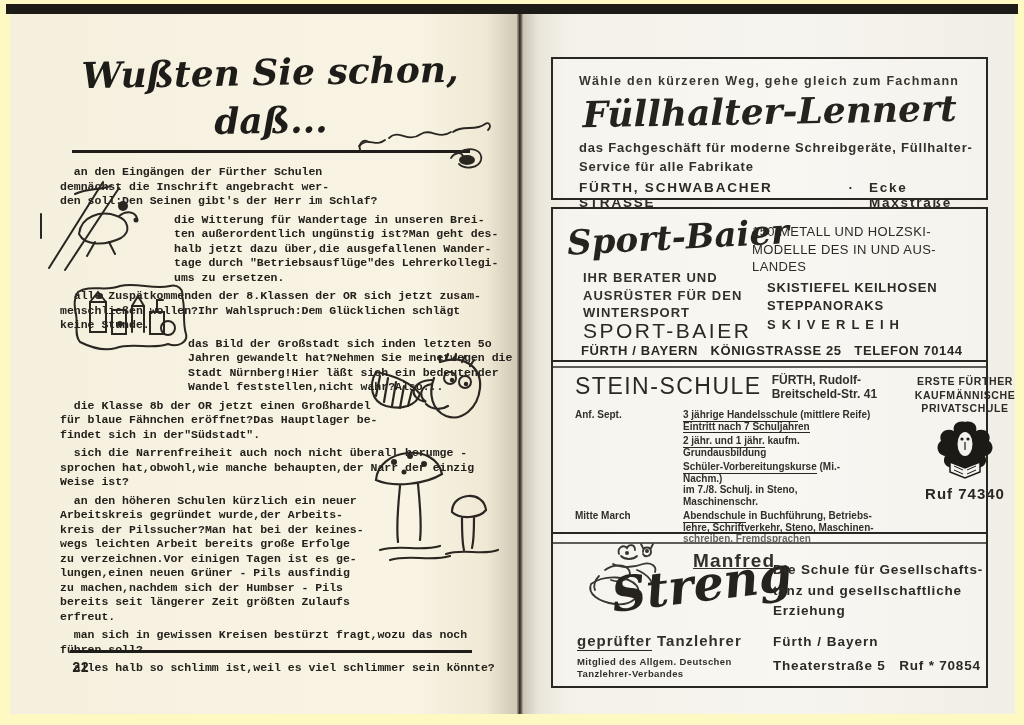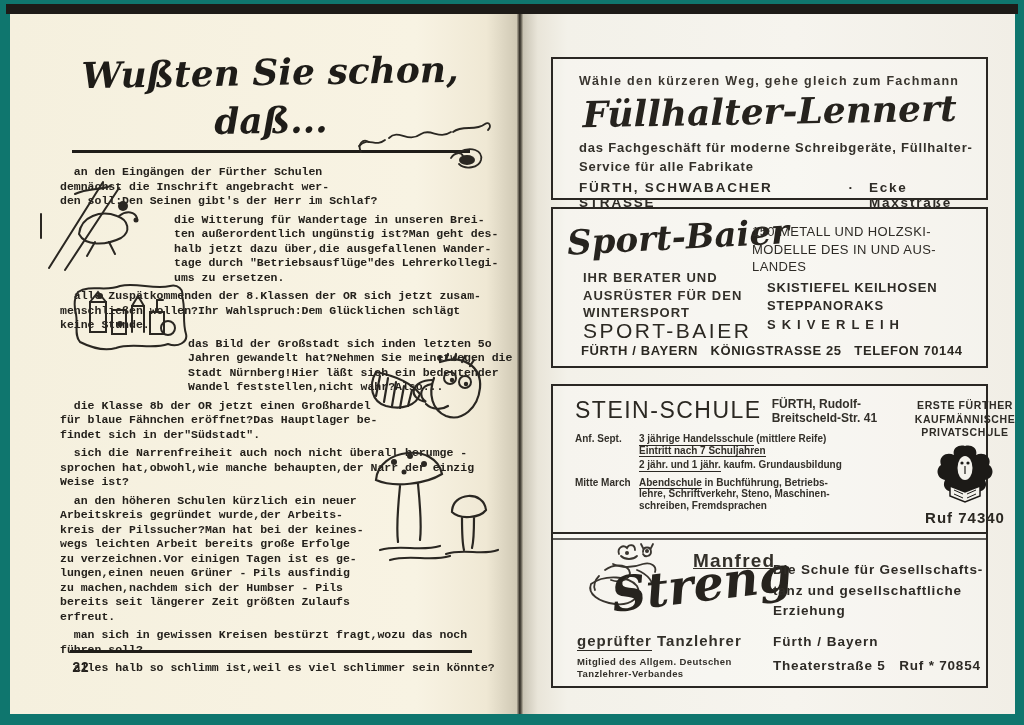--- a/index.html
+++ b/index.html
@@ -1,17 +1,17 @@
 <!DOCTYPE html>
 <html><head>
 <meta charset="utf-8">
 <style>
   * { margin:0; padding:0; box-sizing:border-box; }
   body { background:#ecebe7; font-family:"Liberation Sans", sans-serif; }
-  .scan { position:relative; width:1024px; height:725px; background:#0f766e; overflow:hidden; }
+  .scan { position:relative; width:1024px; height:725px; background:#fef9c3; overflow:hidden; }
 
   
   .band-top { position:absolute; left:6px; top:4px; width:1012px; height:10px; background:#1d1b18; }
 
   
   .page-left { position:absolute; left:10px; top:14px; width:507px; height:700px;
     background:linear-gradient(90deg,#f5f0de 0%,#f8f3e3 80%,#efe8d4 94%,#cfc8b4 100%); }
   .page-right { position:absolute; left:523px; top:14px; width:492px; height:700px;
     background:linear-gradient(90deg,#c9c4b4 0%,#e9e5d9 3%,#f3f1e9 9%,#f6f4ee 55%,#f1eee6 100%); }
   .gutter { position:absolute; left:517px; top:14px; width:6px; height:700px;
@@ -28,21 +28,21 @@
   .ind2 { margin-left:128px; }
   .footer-rule { position:absolute; left:60px; top:636px; width:402px; height:3px; background:#1f1d19; }
   .page-num { position:absolute; left:62px; top:646px; font-family:"Liberation Mono","DejaVu Sans Mono",monospace;
     font-weight:700; font-size:14px; color:#24211c; }
   .sketch { position:absolute; }
 
   
   .ad { position:absolute; left:28px; width:437px; border:2px solid #2a2723; background:rgba(255,255,255,0.25); }
   .ad1 { top:43px; height:143px; }
   .ad2 { top:193px; height:161px; }
-  .ad3 { top:370px; height:156px;text-decoration:underline; }
+  .ad3 { top:346px; height:184px;text-decoration:underline; }
   .ad4 { top:518px; height:156px; }
   .script { font-family:"DejaVu Serif", serif; font-style:italic; font-weight:700; color:#26231e; }
   .multiline { white-space:pre-line; }
 
   .ad1-tagline { margin:15px 0 0 26px; font-size:12.5px; letter-spacing:1.3px; font-weight:700; color:#3a3630; }
   .ad1-name { text-align:center; font-size:36px; line-height:40px; margin-top:3px; transform:rotate(-1deg); }
   .ad1-body { margin:7px 0 0 26px; font-size:13px; line-height:19px; letter-spacing:0.8px; font-weight:700; color:#33302a; }
   .ad1-addr { margin:4px 0 0 26px; font-size:13.5px; letter-spacing:1.8px; font-weight:700; color:#2e2b26;
     display:flex; gap:16px; align-items:baseline; }
   .ad1-addr .dot { letter-spacing:0; }
@@ -56,21 +56,21 @@
   .ad2-rb2 { position:absolute; left:214px; top:70px; font-size:13px; line-height:17.5px; letter-spacing:0.8px;
     font-weight:700; color:#2e2b26; }
   .ad2-rb3 { position:absolute; left:214px; top:108px; font-size:13px; letter-spacing:6px; font-weight:700; color:#2e2b26; }
   .ad2-bottom { position:absolute; left:28px; top:134px; font-size:13px; letter-spacing:0.6px; font-weight:700;
     color:#2b2822; white-space:pre; }
 
   .ad3-header { position:absolute; left:22px; top:12px; display:flex; align-items:flex-start; }
   .ad3-name { font-size:23px; letter-spacing:1.5px; color:#2b2822; font-weight:400; line-height:24px; }
   .ad3-addr { margin-left:10px; font-size:12px; line-height:13.5px; font-weight:700; color:#33302a; }
   .ad3-rows { position:absolute; left:22px; top:44px; width:300px; }
-  .ad3-row { display:flex; margin-top:3px; }
+  .ad3-row { display:flex; margin-top:3px;gap:44px; }
   .row-label { width:64px; flex:none; font-size:10px; line-height:11.5px; font-weight:700; color:#33302a; }
   .row-lines { font-size:10px; line-height:11.5px; font-weight:700; color:#33302a; }
   .u { border-bottom:1.5px solid #2b2823; padding-bottom:0.5px; }
   .u:empty { border-bottom:none; }
   .ad3-side { position:absolute; left:318px; top:13px; width:102px; text-align:center;margin-left:43px; }
   .ad3-side-title { font-size:10.5px; line-height:13.5px; letter-spacing:0.6px; font-weight:700; color:#2e2b26; }
   .ad3-owl { margin:4px auto 0 auto; display:block; }
   .ad3-phone { font-size:15px; letter-spacing:1px; font-weight:700; color:#2b2822; margin-top:3px; }
 
   .ad4-script { position:absolute; left:58px; top:22px; font-size:48px; transform:rotate(-7deg); }
@@ -250,20 +250,24 @@
           </div>
         </div>
         <div class="ad3-row">
           <div class="row-label"></div>
           <div class="row-lines">
             <div><span class="u">2 jähr. und 1 jähr.</span><span> kaufm. Grundausbildung</span></div>
           </div>
         </div>
         <div class="ad3-row">
           <div class="row-label"></div>
+          <div class="row-lines">
+            <div><span class="u">Schüler-Vorbereitungskurse</span><span> (Mi.-Nachm.)</span></div>
+            <div><span class="u"></span><span>im 7./8. Schulj. in Steno, Maschinenschr.</span></div>
+          </div>
         </div>
         <div class="ad3-row">
           <div class="row-label">Mitte March</div>
           <div class="row-lines">
             <div><span class="u">Abendschule</span><span> in Buchführung, Betriebs-</span></div>
             <div><span class="u"></span><span>lehre, Schriftverkehr, Steno, Maschinen-</span></div>
             <div><span class="u"></span><span>schreiben, Fremdsprachen</span></div>
           </div>
         </div>
       </div>

